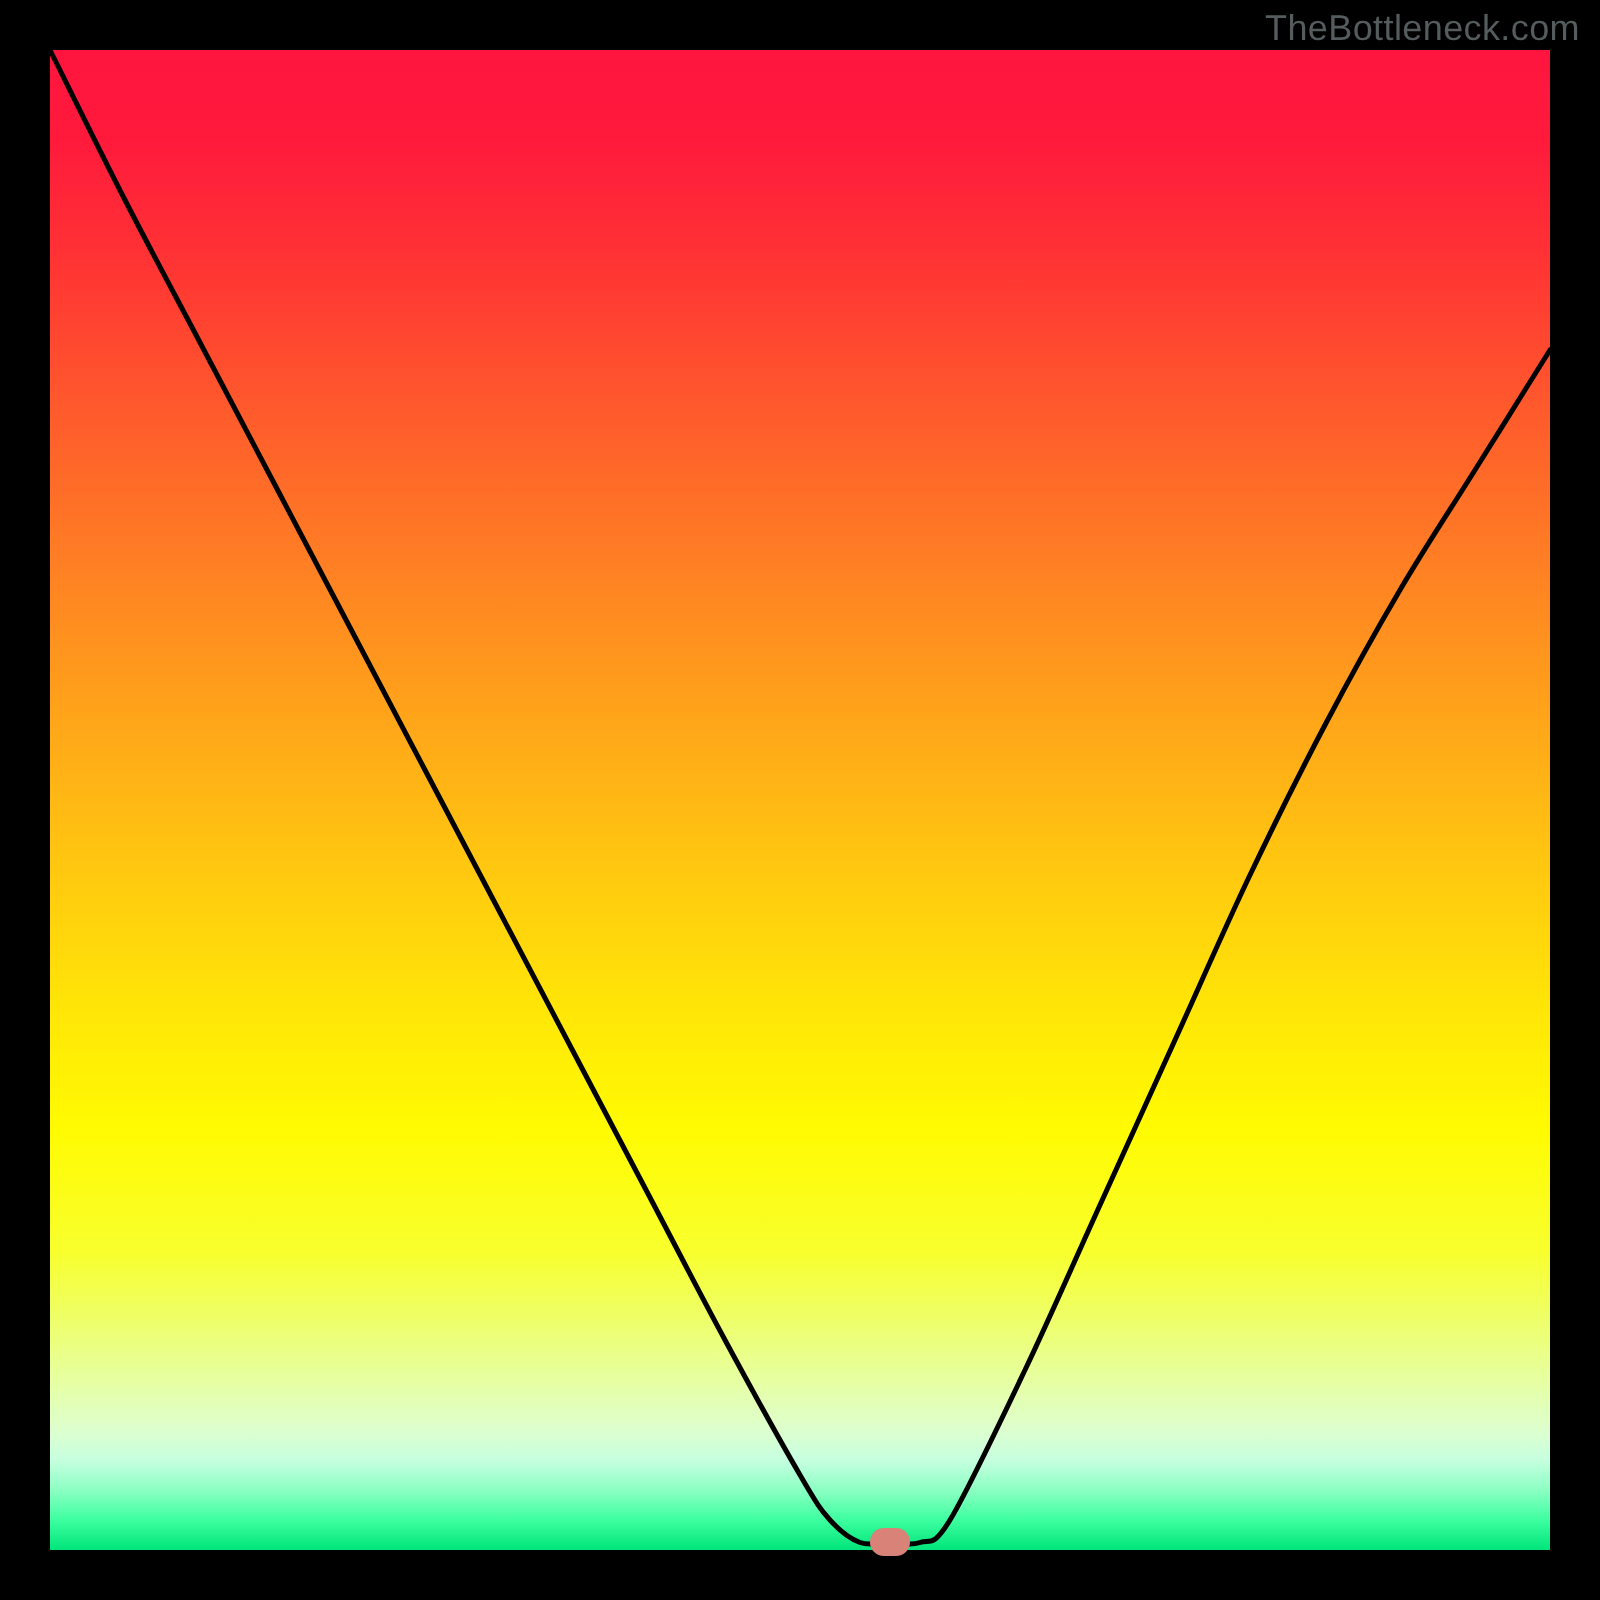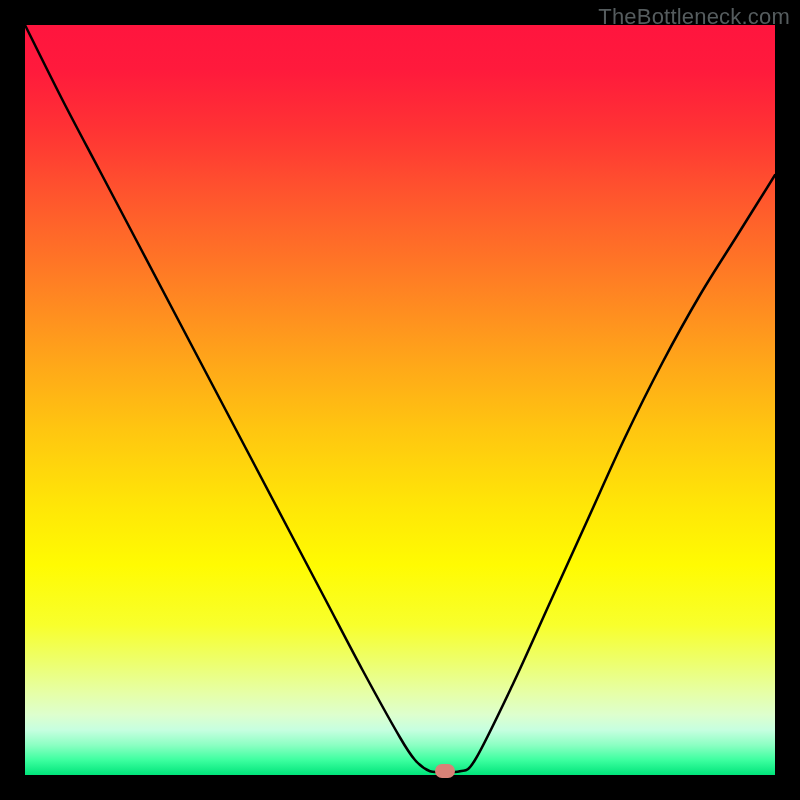--- a/index.html
+++ b/index.html
@@ -15,21 +15,21 @@
     position: relative;
     width: 800px;
     height: 800px;
     background: #000;
   }
   .attribution {
     position: absolute;
     top: 4px;
     right: 10px;
     color: #555c5e;
-    font-size: 22px;
+    font-size: 18px;
     font-weight: 500;
     letter-spacing: 0.2px;
     z-index: 50;
     user-select: none;
   }
   .plot-area {
     position: absolute;
     left: 25px;
     top: 25px;
     width: 750px;

